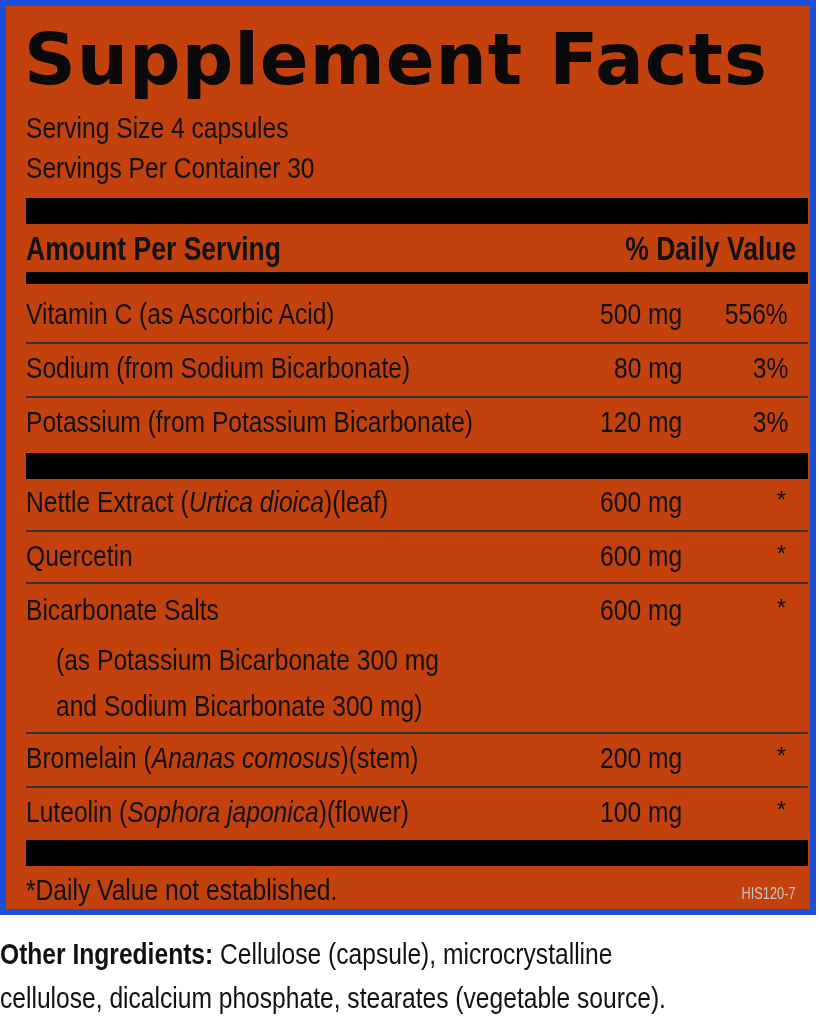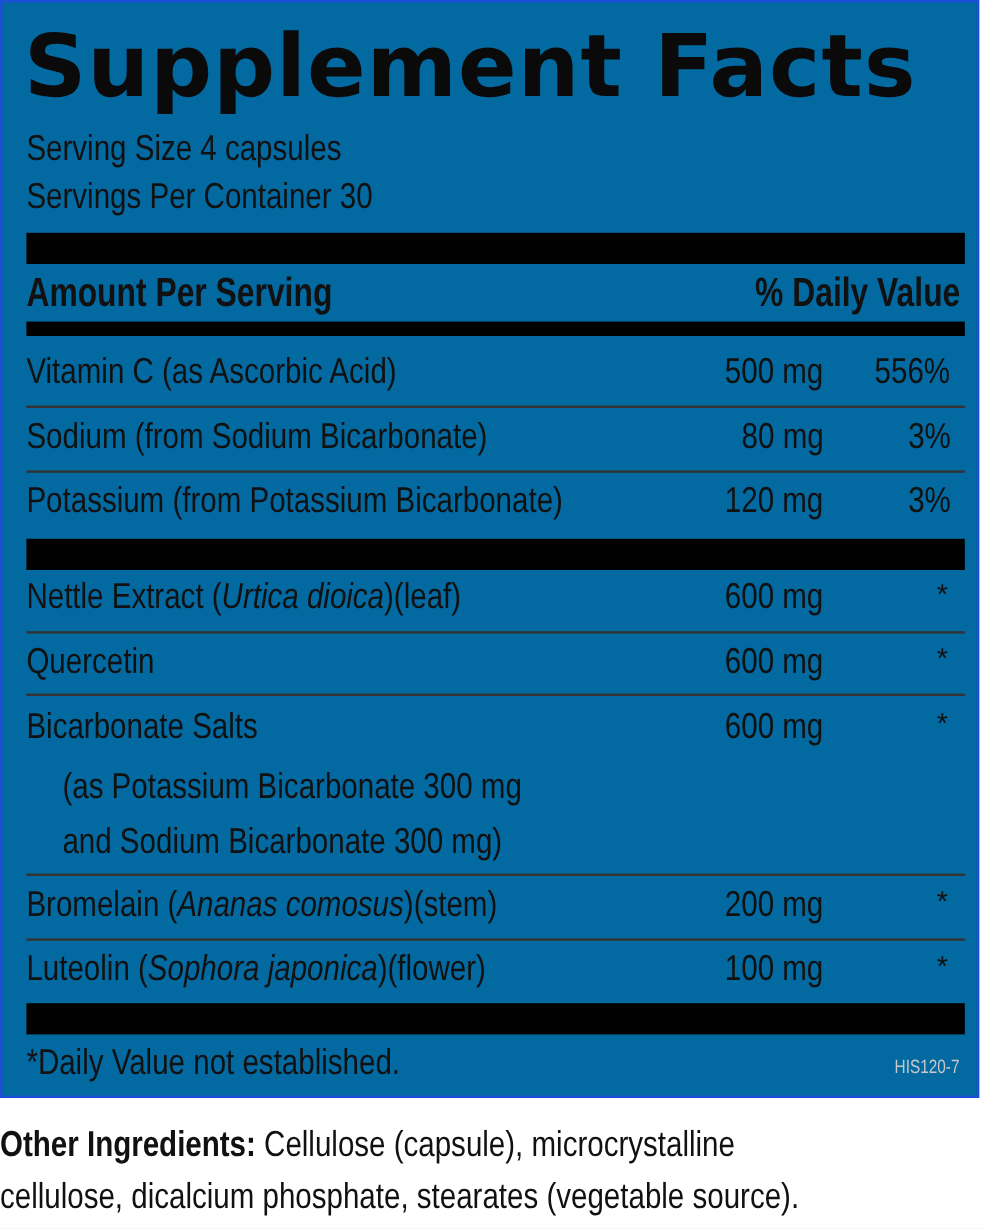--- a/index.html
+++ b/index.html
@@ -14,23 +14,23 @@
     overflow: hidden;
     font-family: "Liberation Sans", "DejaVu Sans", sans-serif;
     color: #111111;
   }
   .panel {
     position: absolute;
     left: 0;
     top: 0;
     width: 816px;
     height: 915px;
-    border: 2px solid #1d4ed8;
+    border: 6px solid #1d4ed8;
     box-sizing: border-box;
-    background: #0369a1;
+    background: #c2410c;
   }
   .title {
     position: absolute;
     left: 18px;
     top: 8px;
     width: 790px;
     font-family: "DejaVu Sans", "Liberation Sans", sans-serif;
     font-weight: bold;
     font-size: 72px;
     line-height: 90px;

